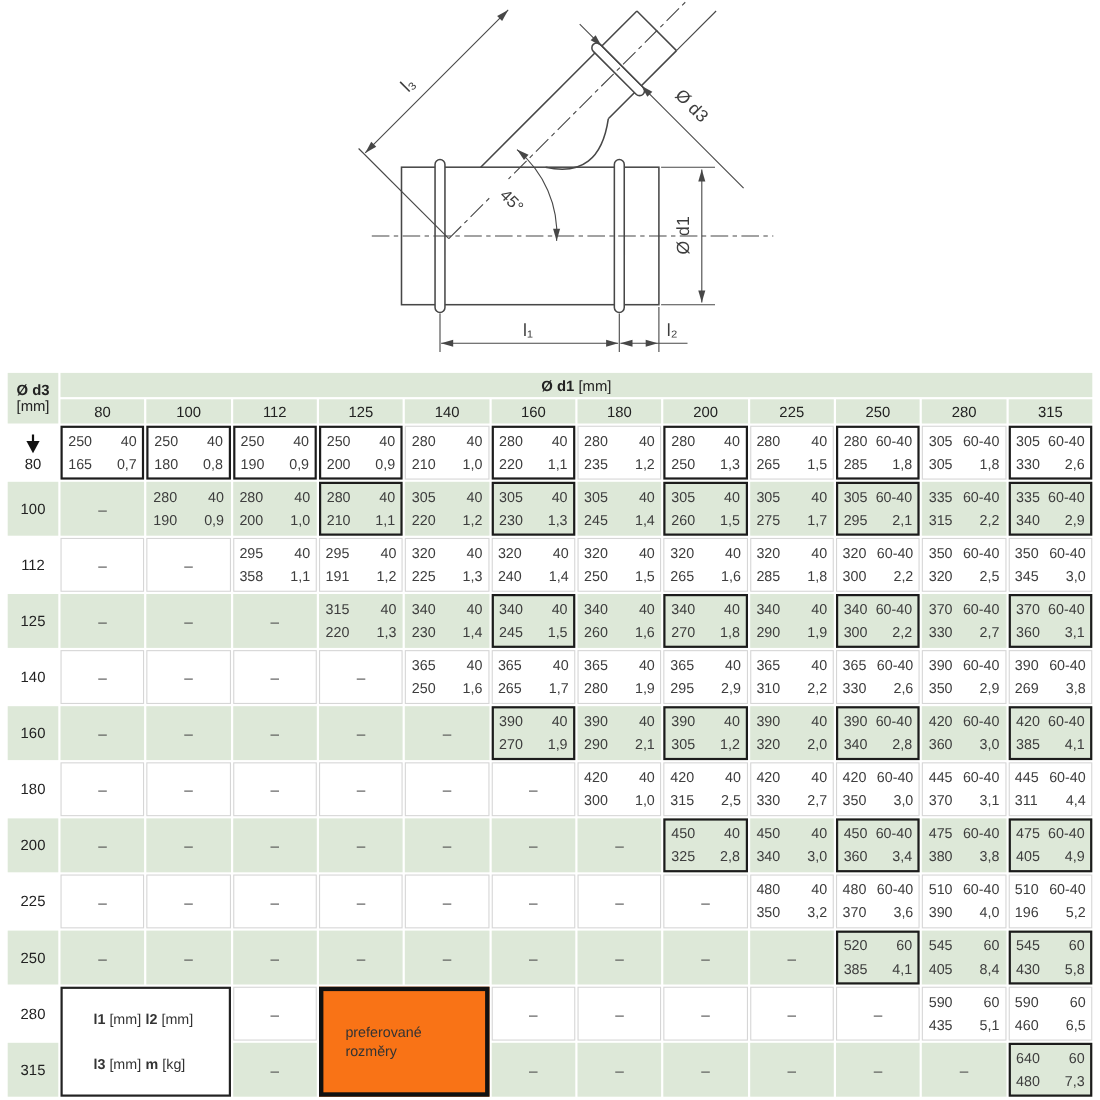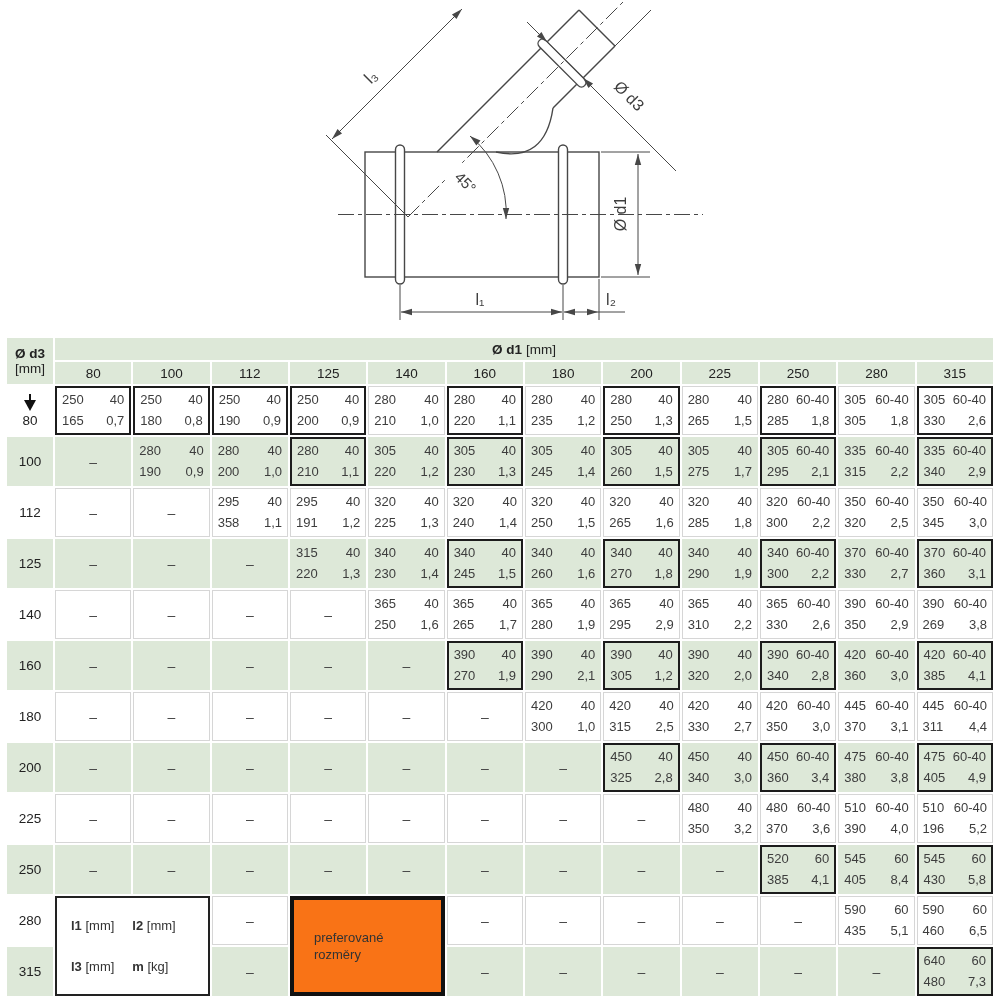--- a/index.html
+++ b/index.html
@@ -22,21 +22,21 @@
   td.v,td.dash{border:1px solid transparent;}
   td.pref{border:2px solid #1c1c1c !important;}
   .vals{display:flex;flex-direction:column;justify-content:center;gap:3px;height:100%;}
   .vr{display:flex;justify-content:space-between;padding:0 5px;line-height:18px;font-size:13px;color:#3d3d3d;}
   td.dash{text-align:center;color:#4a4a4a;font-size:14px;vertical-align:middle;}
   
   .d3s{width:2px;height:6px;background:#111;margin:1px auto 0;}
   .d3a{width:0;height:0;border-left:6px solid transparent;border-right:6px solid transparent;border-top:11px solid #111;margin:0 auto 2px;}
   
   td.lgl{background:#fff;border:2px solid #222;vertical-align:middle;}
-  td.lgl .grid{display:grid;grid-template-columns:1fr 1fr;row-gap:26px;padding:6px 14px;font-size:13px;color:#333;text-align:left;}
+  td.lgl .grid{display:grid;grid-template-columns:1fr 1fr;row-gap:26px;padding:6px 28px;font-size:13px;color:#333;text-align:left;}
   td.lgl b{font-weight:bold;}
   td.lgp{background:#f97316;border:4px solid #111;vertical-align:middle;text-align:left;font-size:13px;color:#333;line-height:17px;padding:0 20px;}
 </style>
 </head>
 <body>
 
 <div class="page">
 
   
   <svg class="diagram" viewBox="0 0 1000 332" xmlns="http://www.w3.org/2000/svg">

